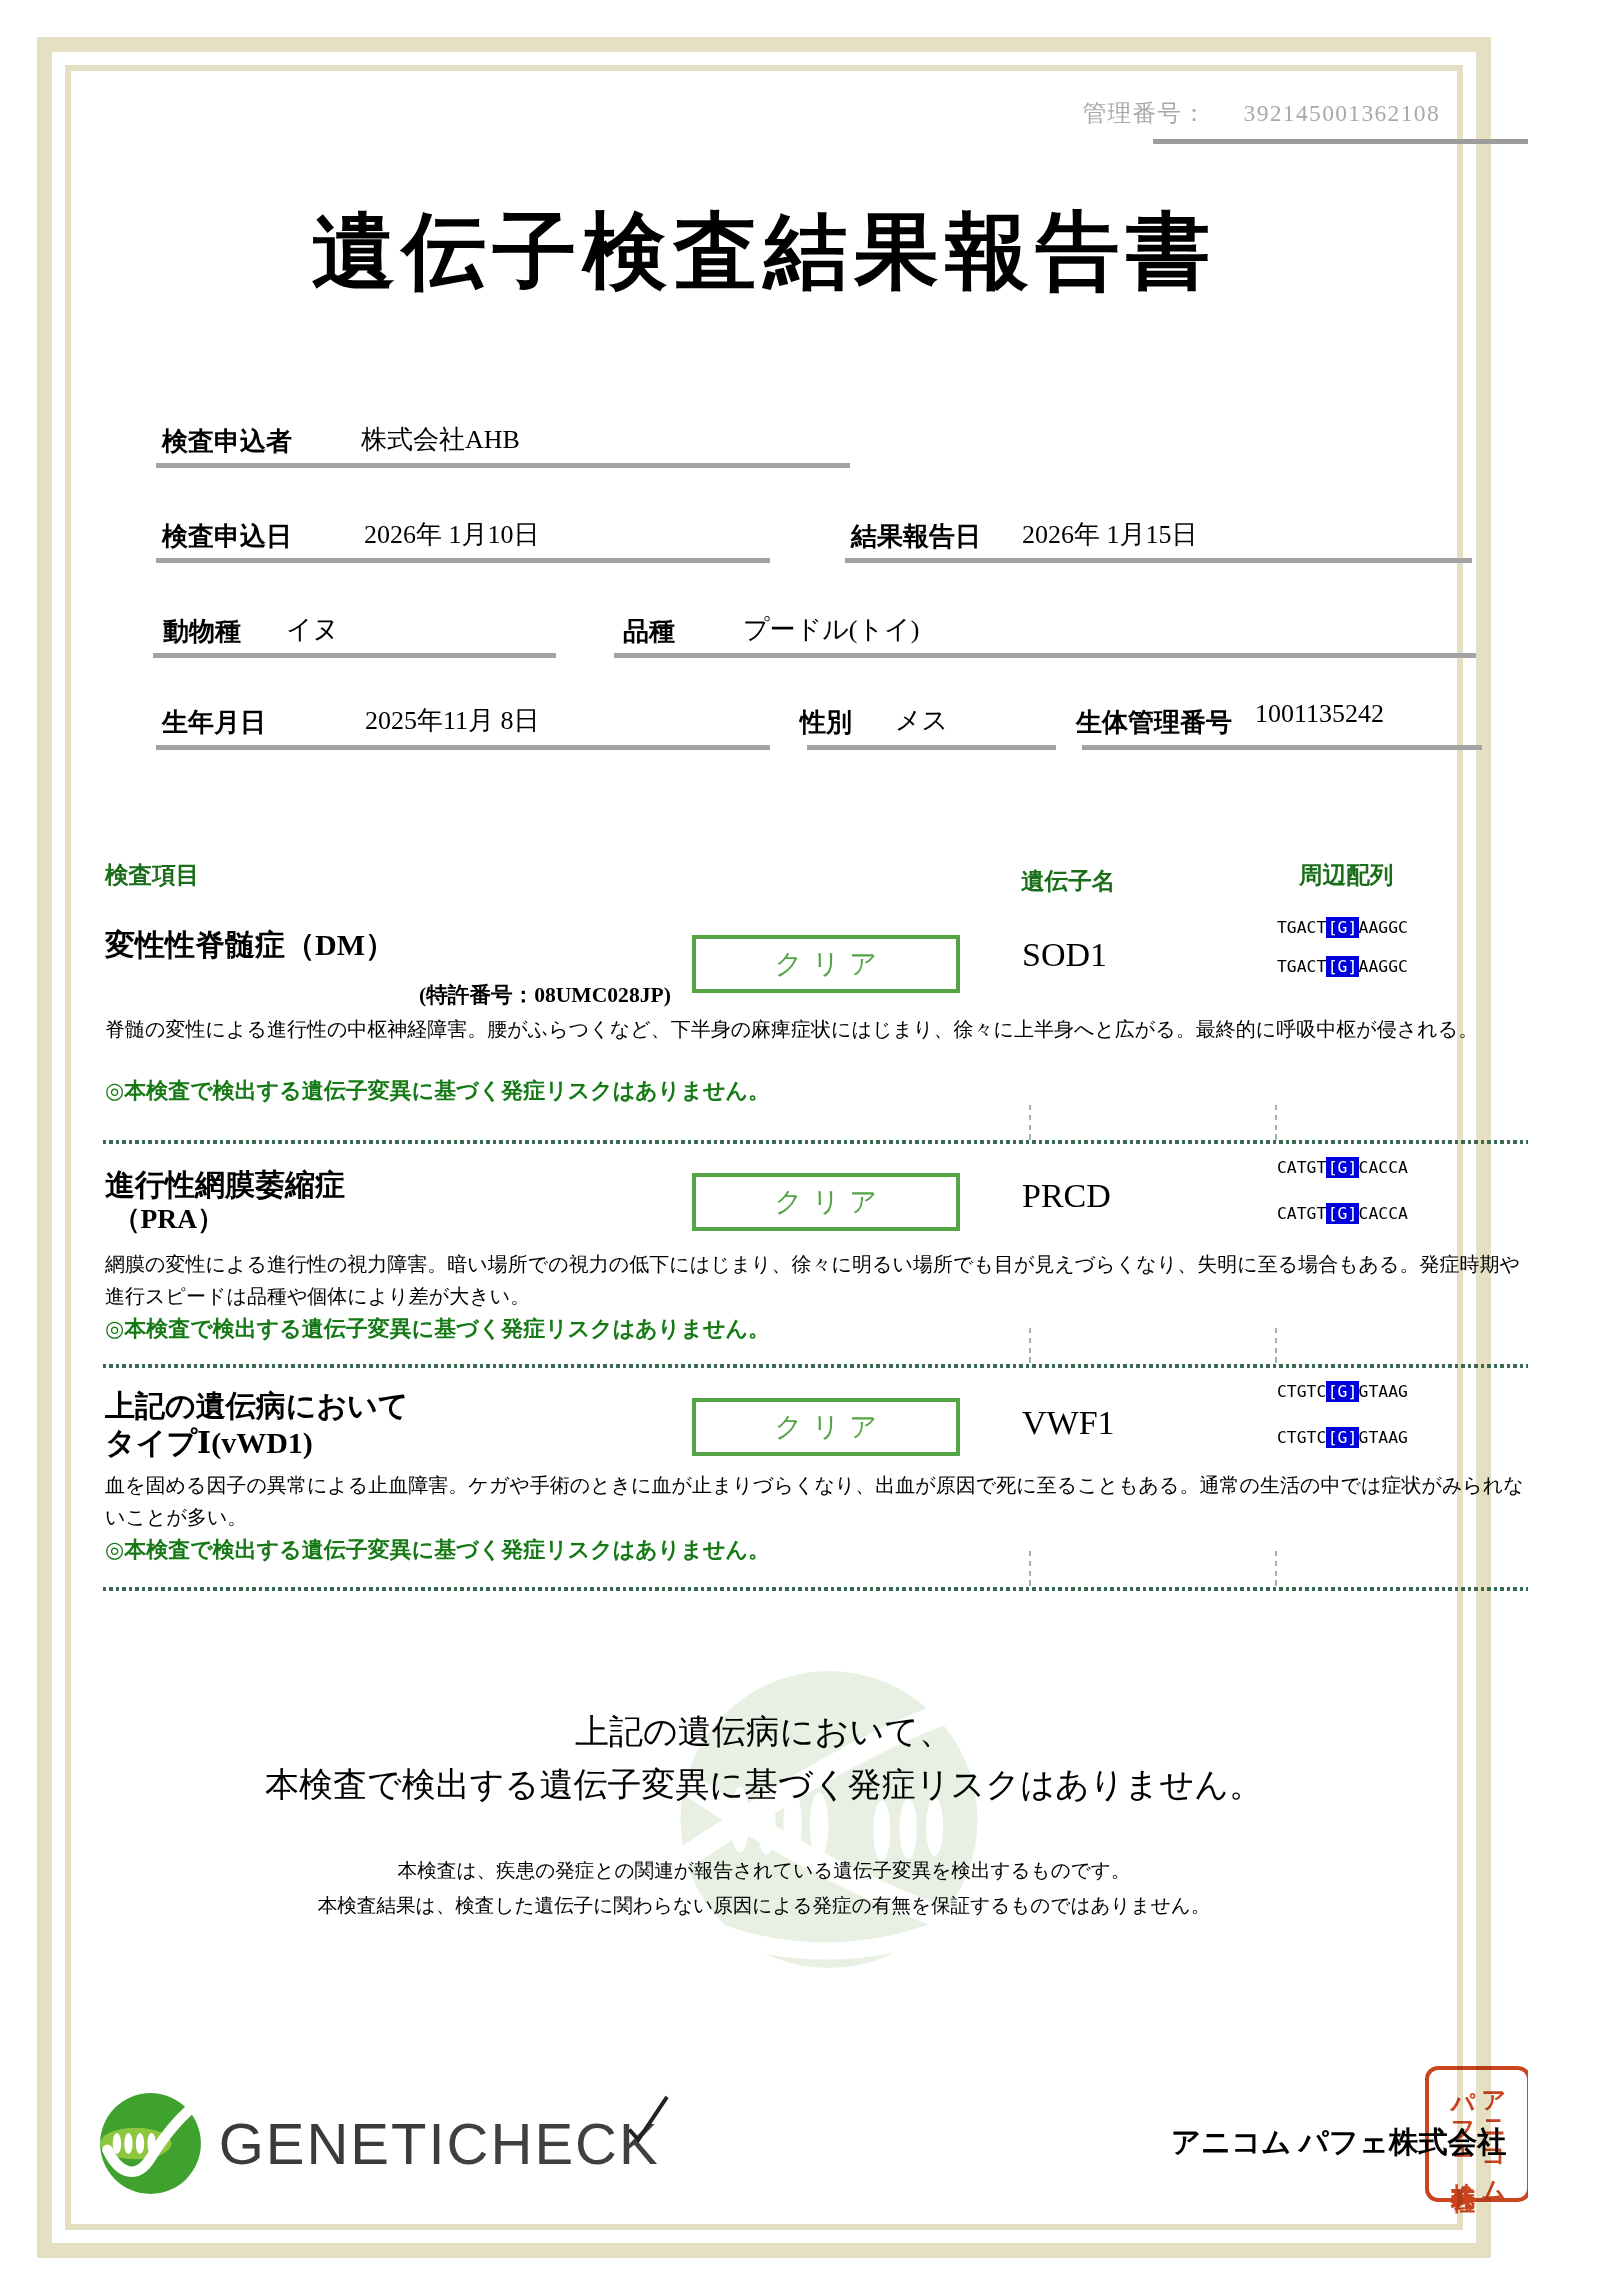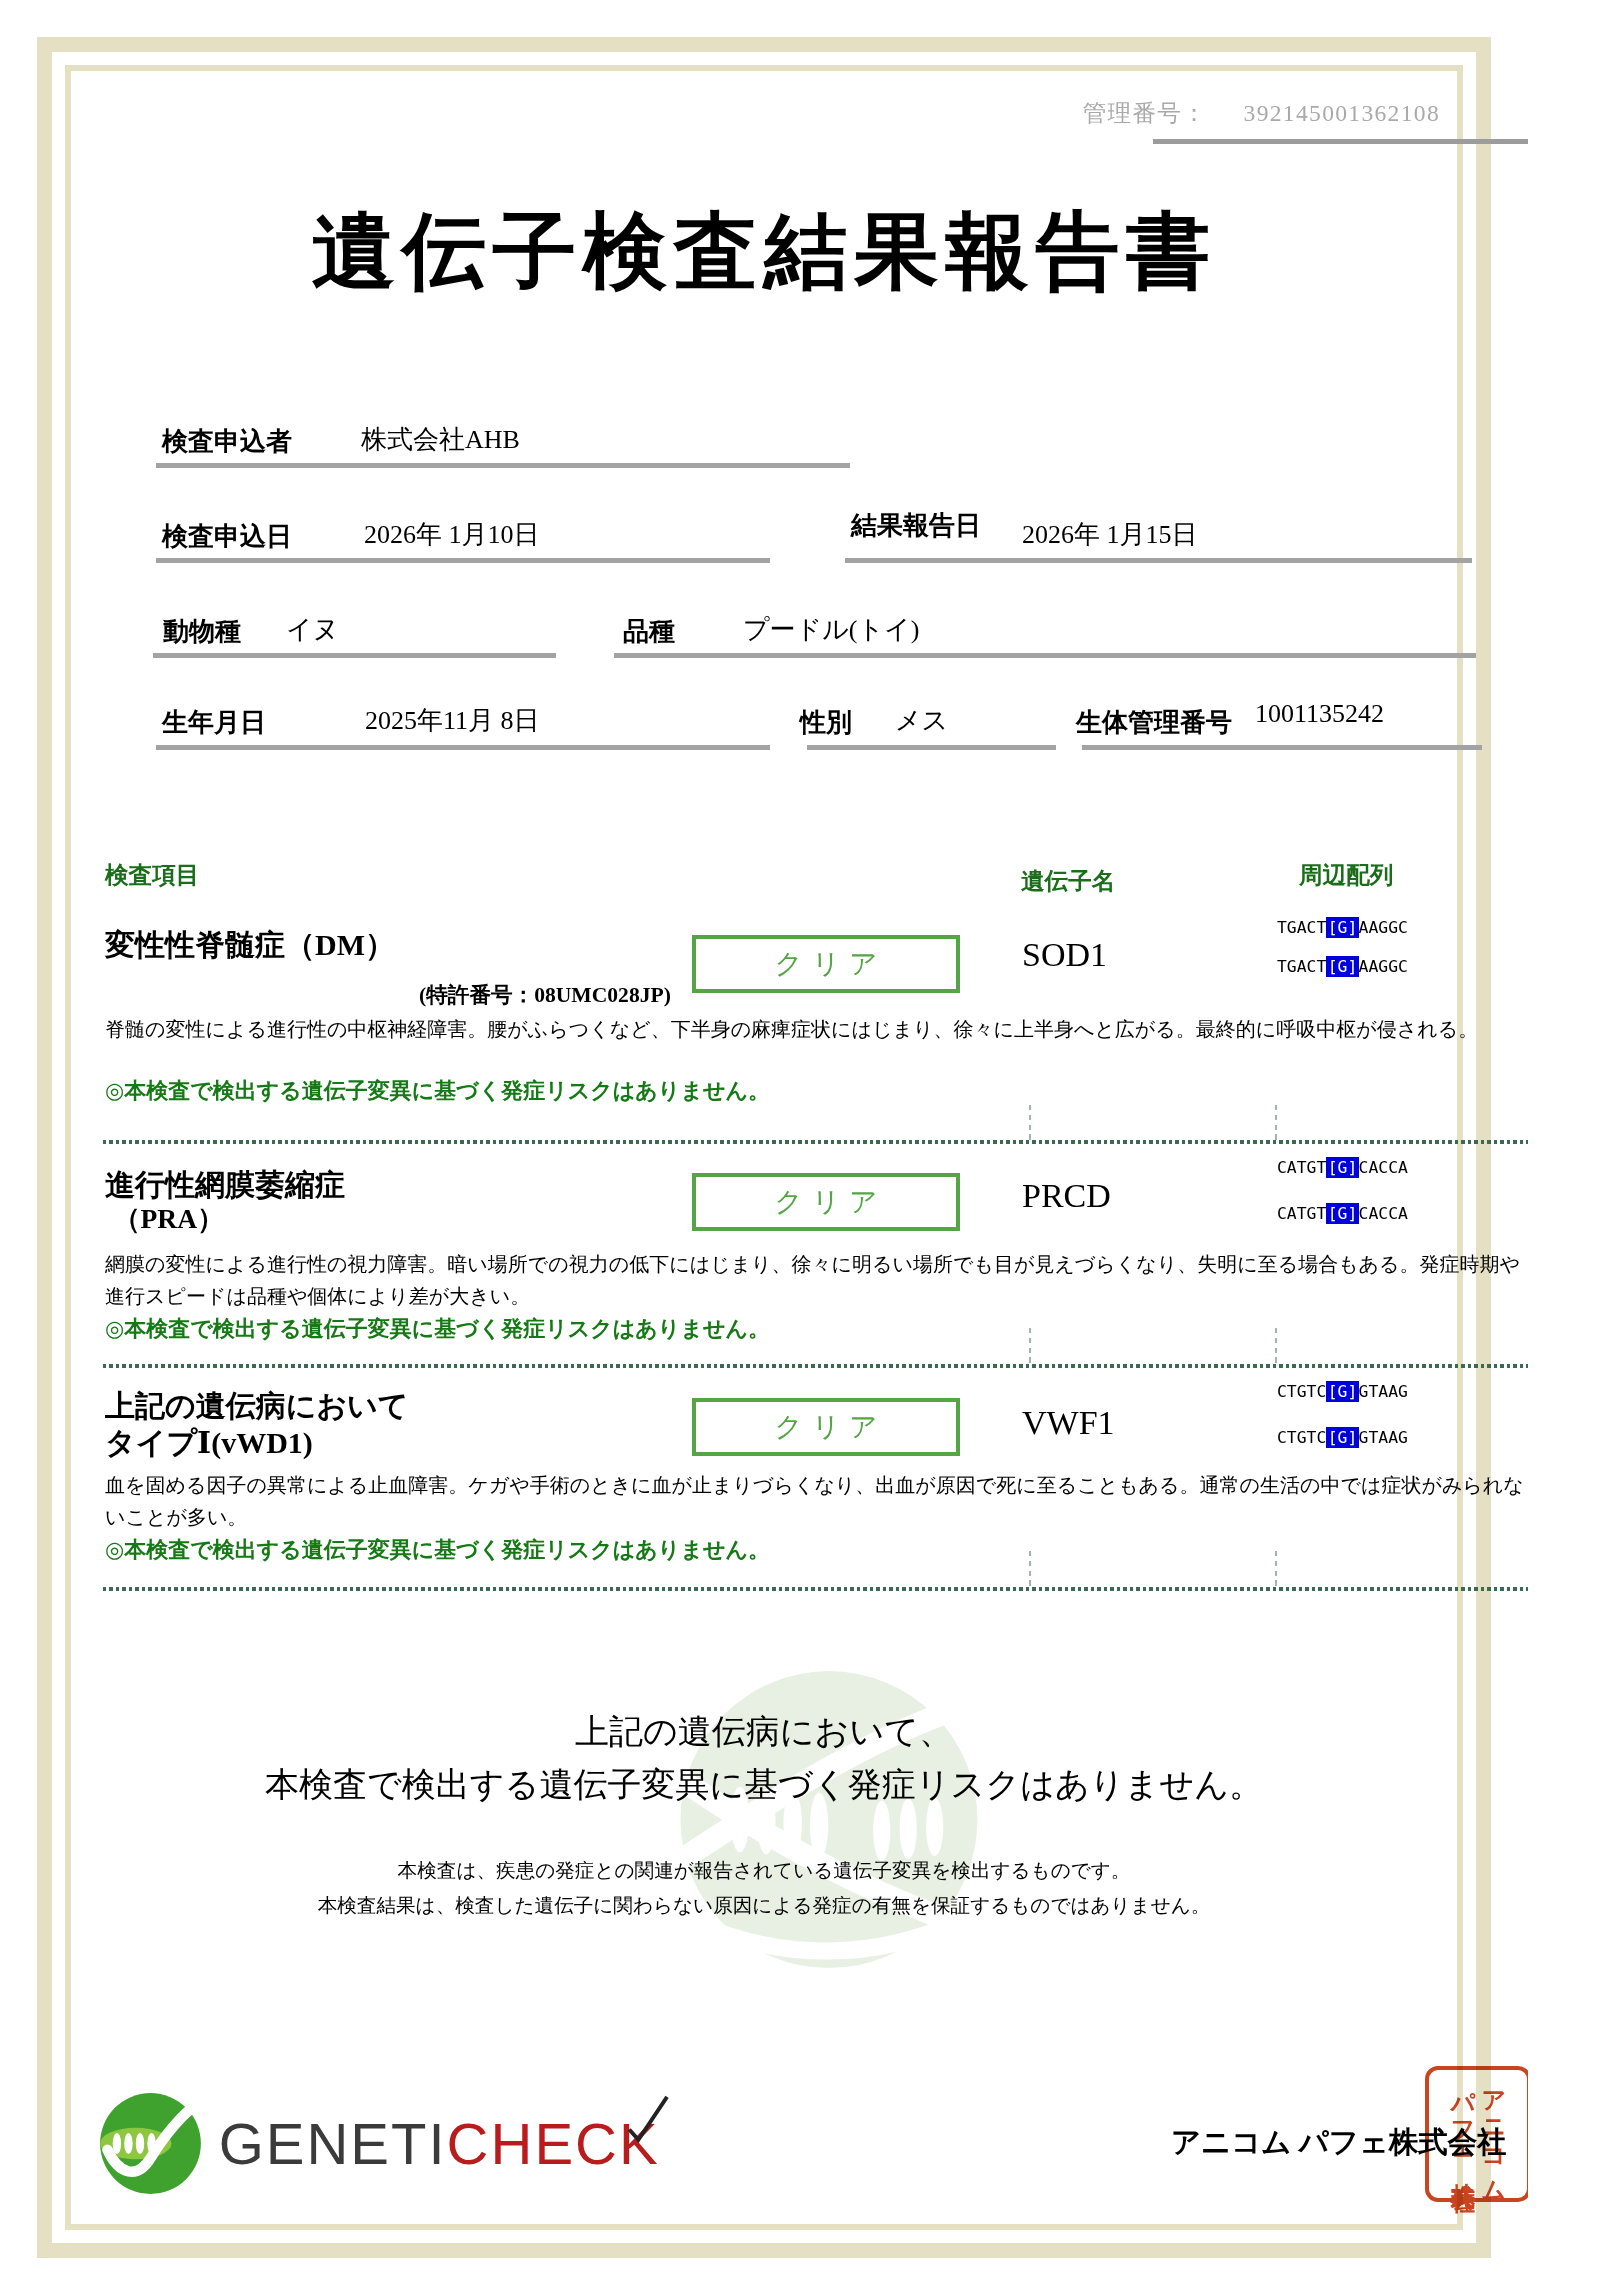--- a/index.html
+++ b/index.html
@@ -44,21 +44,21 @@
   .sum1{position:absolute;left:0;width:100%;text-align:center;
         font-family:Liberation Mono, monospace;font-size:34px;}
   .sum-note{position:absolute;left:0;width:100%;text-align:center;
         font-family:"Liberation Sans","DejaVu Sans",sans-serif;font-size:19.6px;}
 
   .logo{position:absolute;left:98px;top:2091px;display:flex;align-items:center;}
   .logo-mark{width:105px;height:105px;}
   .logo-text{font-family:"Liberation Sans","DejaVu Sans",sans-serif;font-size:58px;
         letter-spacing:2px;margin-left:15.7px;position:relative;line-height:1;}
   .logo-geneti{color:#3b3b3b;}
-  .logo-check{color:#b91c1c;}
+  .logo-check{color:#404040;}
   .logo-kcheck{position:absolute;right:-11.8px;top:-22px;width:47px;height:56px;}
 
   .company{position:absolute;left:1171px;top:2123px;font-size:29.4px;font-weight:bold;white-space:nowrap;}
   .seal{position:absolute;left:1425px;top:2066px;width:98px;height:128px;
         border:4.6px solid #c9441f;border-radius:13px;z-index:5;
         display:flex;justify-content:center;align-items:center;
         mix-blend-mode:multiply;background:rgba(255,255,255,0);}
   .seal-text{writing-mode:vertical-rl;font-size:24px;font-weight:bold;color:#c9441f;
         line-height:1.28;letter-spacing:2px;height:118px;}
 </style>
@@ -78,21 +78,21 @@
 
   <div class="doc-title">遺伝子検査結果報告書</div>
 
   <div class="lbl" style="left:162px;top:424px;">検査申込者</div>
   <div class="val" style="left:361px;top:422px;">株式会社AHB</div>
   <div class="bar" style="left:156px;top:463px;width:694px;"></div>
 
   <div class="lbl" style="left:162px;top:519px;">検査申込日</div>
   <div class="val" style="left:364px;top:517px;">2026年 1月10日</div>
   <div class="bar" style="left:156px;top:558px;width:614px;"></div>
-  <div class="lbl" style="left:851px;top:508px;text-align:center;">結果報告日</div>
+  <div class="lbl" style="left:851px;top:519px;text-align:center;">結果報告日</div>
   <div class="val" style="left:1022px;top:517px;">2026年 1月15日</div>
   <div class="bar" style="left:845px;top:558px;width:627px;"></div>
 
   <div class="lbl" style="left:163px;top:614px;">動物種</div>
   <div class="val" style="left:286px;top:612px;">イヌ</div>
   <div class="bar" style="left:153px;top:653px;width:403px;"></div>
   <div class="lbl" style="left:623px;top:614px;">品種</div>
   <div class="val" style="left:743px;top:612px;">プードル(トイ)</div>
   <div class="bar" style="left:614px;top:653px;width:862px;"></div>
 

